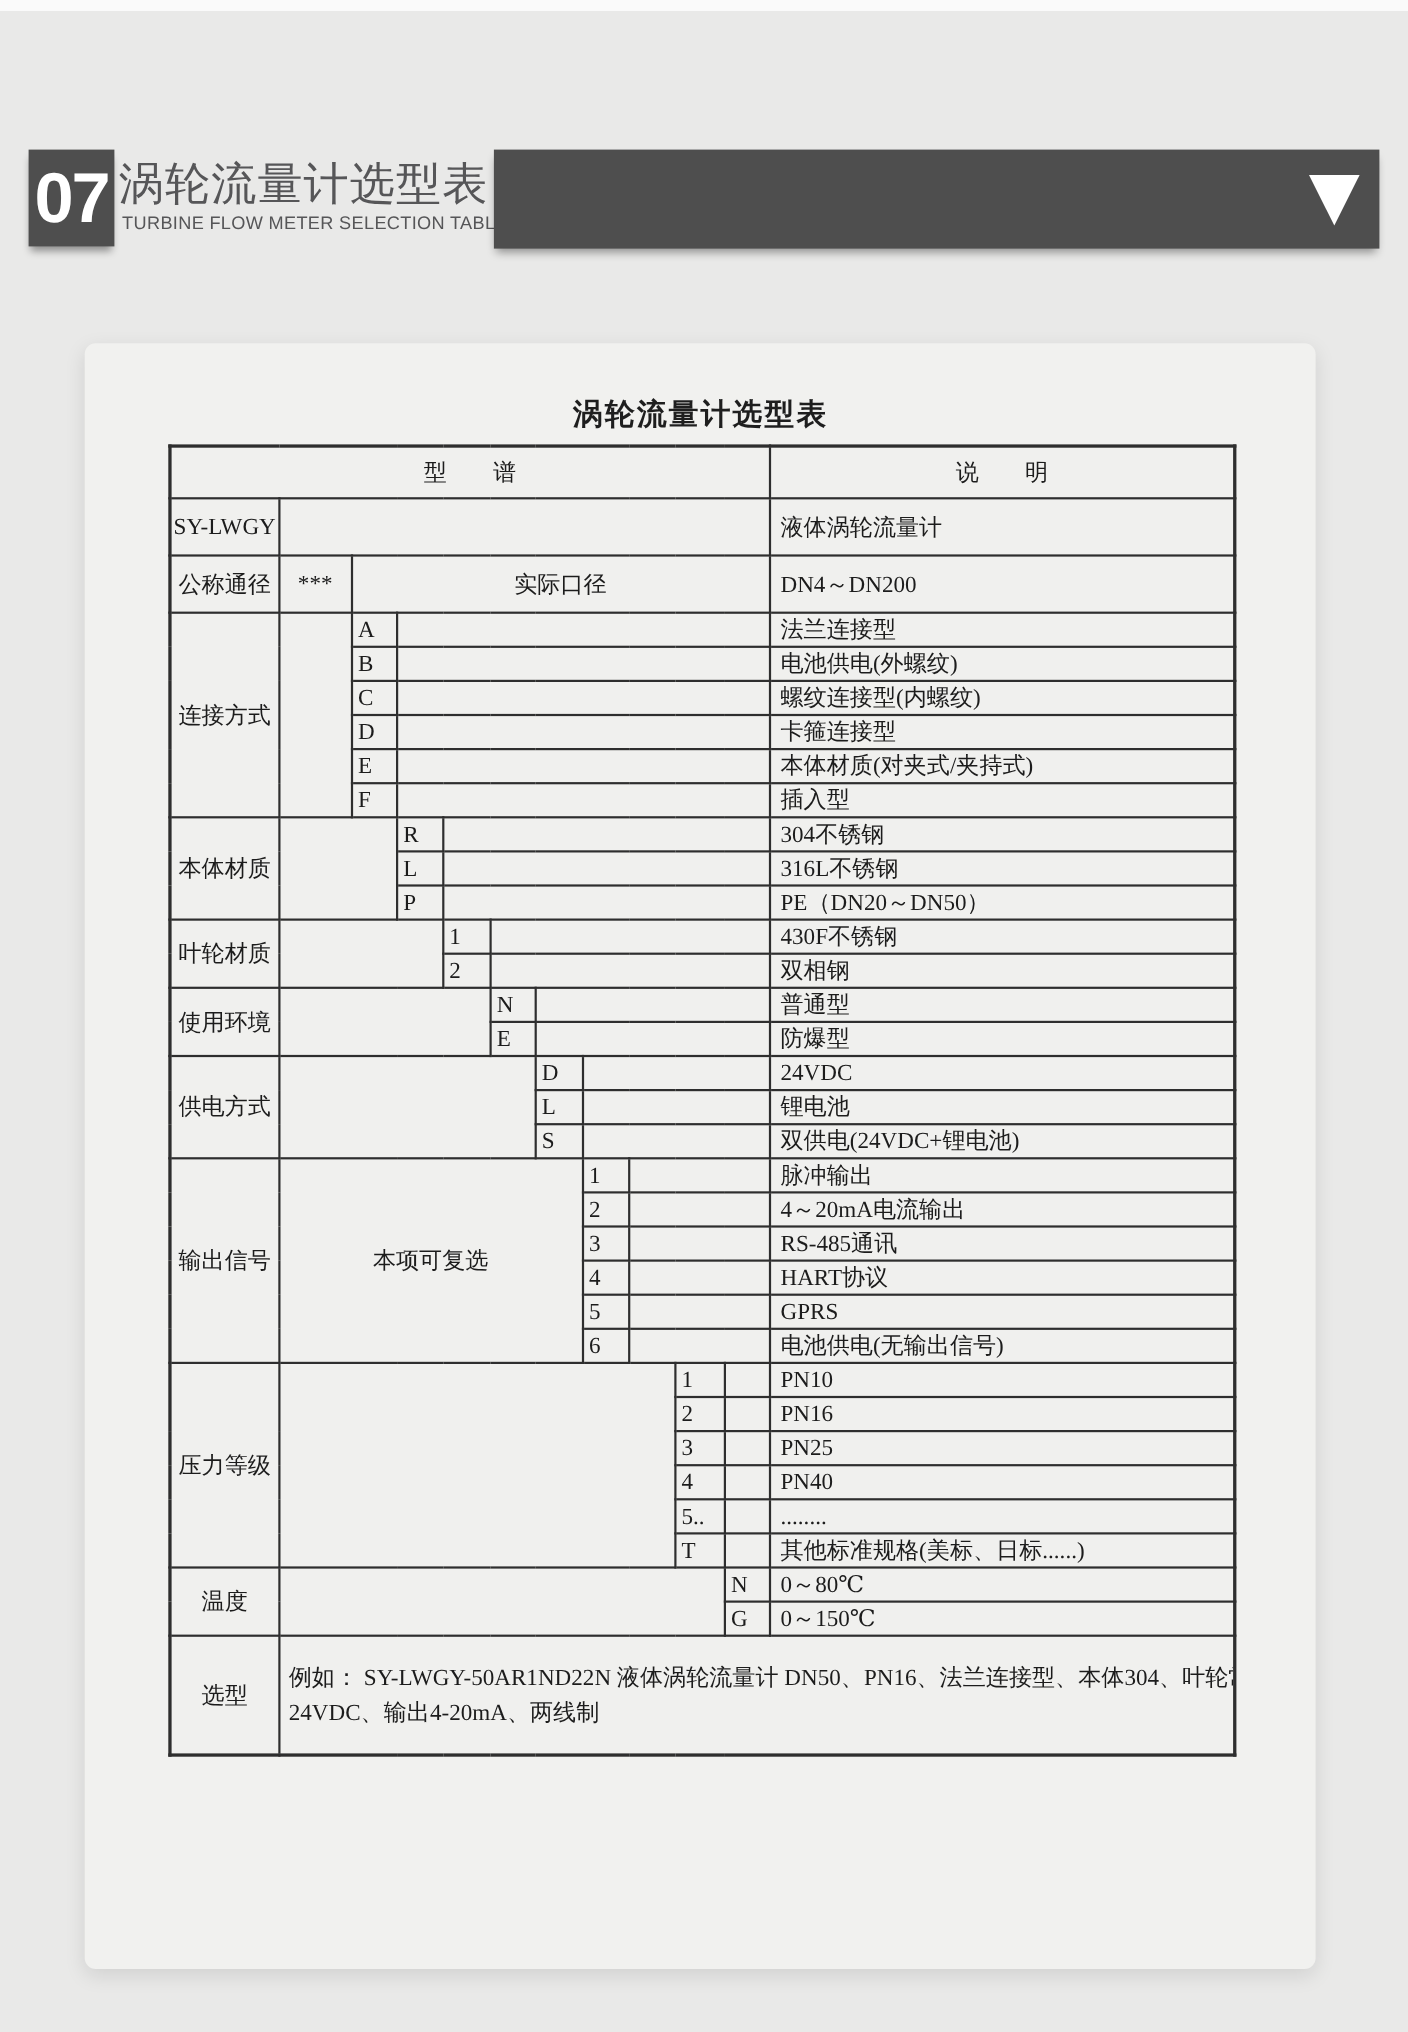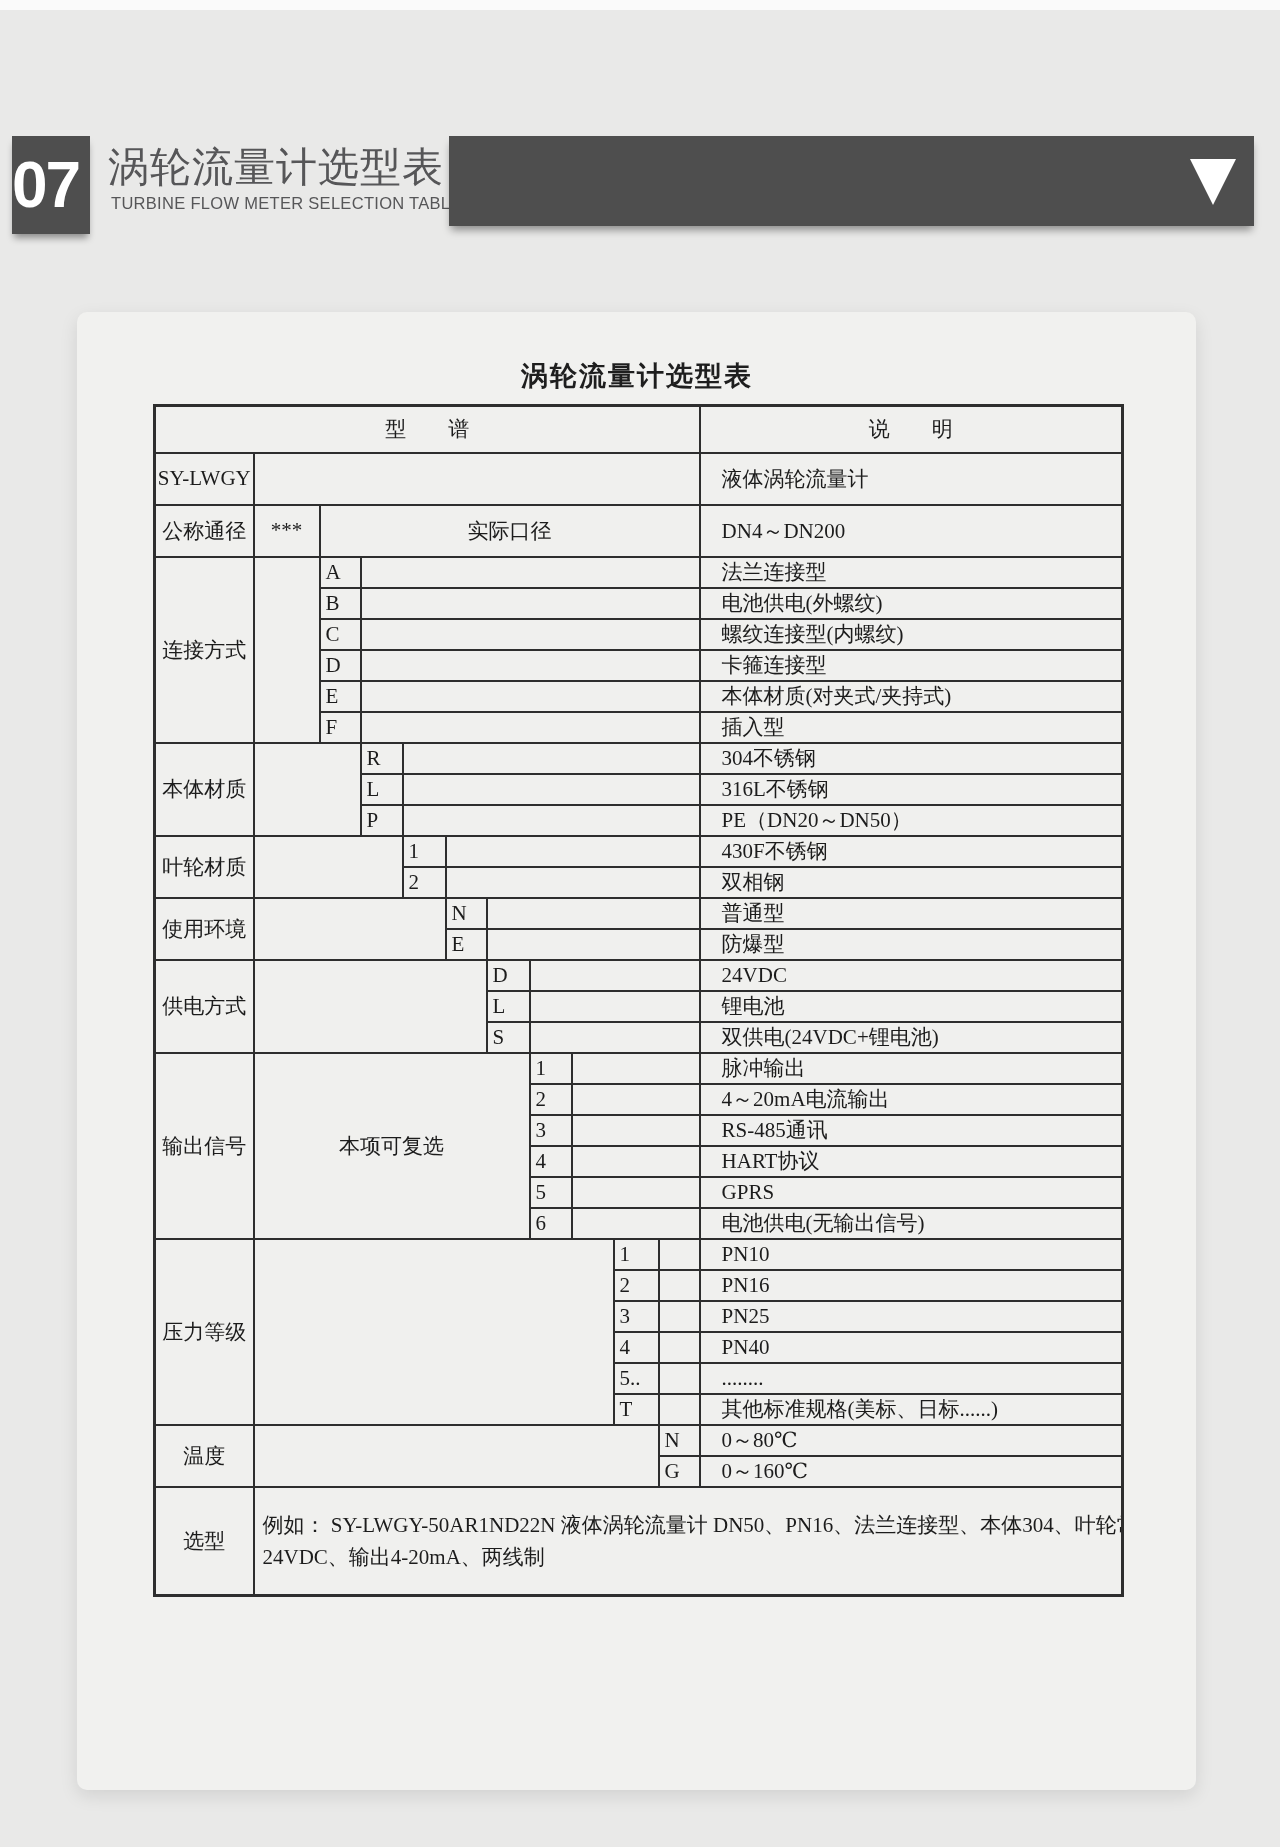--- a/index.html
+++ b/index.html
@@ -8,25 +8,25 @@
     position:relative;
     background:#e9e9e8;
     font-family:"Liberation Serif","DejaVu Serif",serif;
     color:#222;
     overflow:hidden;
   }
   .top-strip { position:absolute; left:0; top:0; width:1280px; height:10px; background:#fafafa; }
 
   
   .num-badge {
-    position:absolute; left:12px; top:136px; width:78px; height:98px;
+    position:absolute; left:26px; top:136px; width:78px; height:88px;
     background:#4e4e4e; color:#fff;
     font-family:"Liberation Sans","DejaVu Sans",sans-serif;
     font-size:64px; font-weight:700; letter-spacing:-2px;
-    display:flex; align-items:center; 
+    display:flex; align-items:center; justify-content:center;
     box-shadow:0 6px 7px -2px rgba(0,0,0,.40);
   }
   .hdr-title {
     position:absolute; left:108px; top:140px;
     font-family:"Liberation Sans","DejaVu Sans",sans-serif;
     font-size:41px; font-weight:400; color:#565658; letter-spacing:1px;
     white-space:nowrap;
   }
   .hdr-sub {
     position:absolute; left:111px; top:194px;
@@ -72,21 +72,21 @@
     vertical-align:middle;
     overflow:hidden; white-space:nowrap;
   }
   tr.h-hdr  { height:47px; }
   tr.h-big  { height:52px; }
   tr.h-opt  { height:31px; }
   tr.h-sel  { height:109px; }
   td.hd   { text-align:center; font-size:22px; }
   td.lab  { text-align:center; }
   td.code { text-align:left; padding-left:5px; font-size:20px; }
-  td.desc { text-align:left; padding-left:21px; }
+  td.desc { text-align:left; padding-left:9px; }
   td.note { text-align:center; }
   td.sel-cell { text-align:left; padding:6px 8px 6px 8px; white-space:normal; }
   td.sel-cell span { display:block; line-height:32px; }
 </style>
 </head>
 <body>
 
 <div class="top-strip"></div>
 
 <div class="num-badge">
@@ -298,21 +298,21 @@
     </tr>
 
     <tr class="h-opt">
       <td class="lab" rowspan="2">温度</td>
       <td rowspan="2" colspan="9"></td>
       <td class="code">N</td>
       <td class="desc">0～80℃</td>
     </tr>
     <tr class="h-opt">
       <td class="code">G</td>
-      <td class="desc">0～160℃</td>
+      <td class="desc">0～150℃</td>
     </tr>
 
     <tr class="h-sel">
       <td class="lab">选型</td>
       <td class="sel-cell" colspan="11">
         <span>例如：  SY-LWGY-50AR1ND22N   液体涡轮流量计 DN50、PN16、法兰连接型、本体304、叶轮常规、</span>
         <span>24VDC、输出4-20mA、两线制</span>
       </td>
     </tr>
   </tbody>

